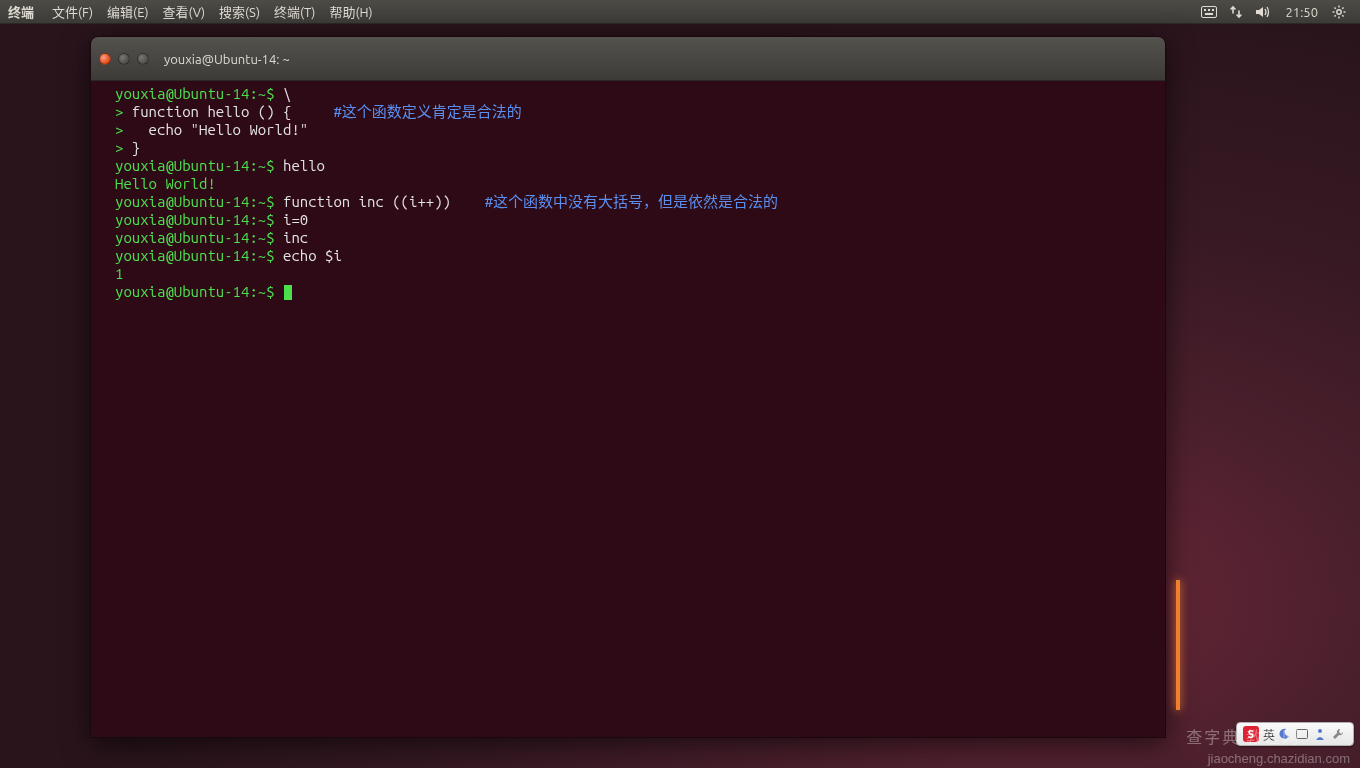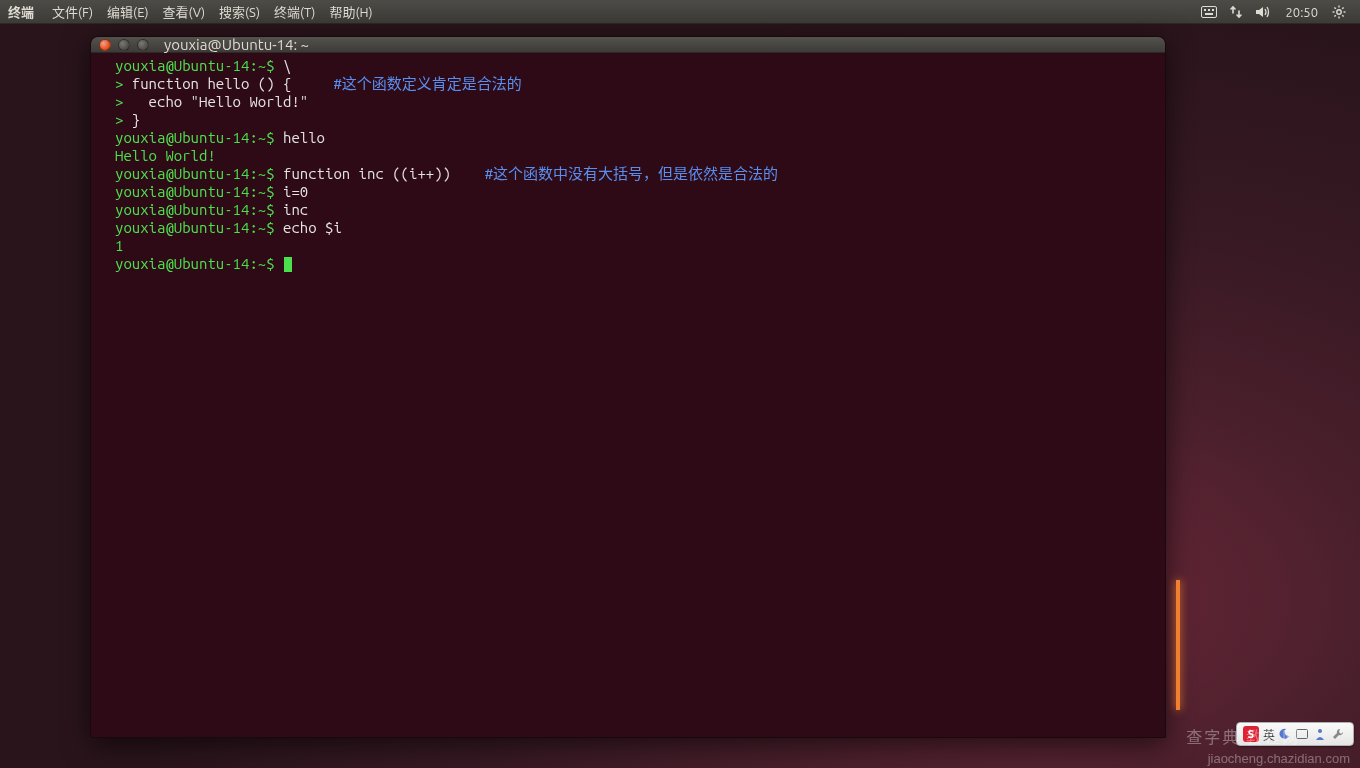--- a/index.html
+++ b/index.html
@@ -35,26 +35,26 @@
   top: 36px;
   width: 1076px;
   height: 702px;
   background: #2e0a17;
   border-radius: 8px 8px 0 0;
   box-shadow: 0 6px 28px rgba(0,0,0,0.6);
   overflow: hidden;
   border: 1px solid #1a0810;
 }
 .titlebar {
-  height: 16px;
+  height: 44px;
   background: linear-gradient(#54524d, #3c3b37);
   display: flex;
   align-items: center;
   padding: 0 8px;
-  font-size: 15px;
+  font-size: 13px;
   color: #dfdbd2;
   border-bottom: 1px solid #2a2925;
 }
 .win-btn {
   width: 12px; height: 12px; border-radius: 50%;
   margin-right: 7px;
   border: 1px solid rgba(0,0,0,0.4);
 }
 .win-close { background: radial-gradient(circle at 35% 35%, #f49f8f, #e95420 60%, #c33b0b); }
 .win-min, .win-max { background: radial-gradient(circle at 35% 35%, #7a7873, #54524d 60%, #403f3b); }
@@ -161,21 +161,21 @@
     <svg width="14" height="14" viewBox="0 0 14 14">
         <path d="M4 2 L4 8 M2 4 L4 2 L6 4 M10 12 L10 6 M8 10 L10 12 L12 10" stroke="#dfdbd2" stroke-width="1.6" fill="none" stroke-linecap="round"></path>
       </svg>
   </span>
   <span class="status-icon">
     <svg width="16" height="14" viewBox="0 0 16 14">
         <path d="M1 5 L4 5 L8 2 L8 12 L4 9 L1 9 Z" fill="#dfdbd2"></path>
         <path d="M10 4 Q12 7 10 10 M12 2 Q15 7 12 12" stroke="#dfdbd2" fill="none" stroke-width="1.3"></path>
       </svg>
   </span>
-  <span class="clock">20:50</span>
+  <span class="clock">21:50</span>
   <span class="status-icon">
     <svg width="14" height="14" viewBox="0 0 14 14">
         <circle cx="7" cy="7" r="2.2" fill="none" stroke="#dfdbd2" stroke-width="1.4"></circle>
         <g stroke="#dfdbd2" stroke-width="1.4">
           <line x1="7" y1="0.5" x2="7" y2="2.5"></line>
           <line x1="7" y1="11.5" x2="7" y2="13.5"></line>
           <line x1="0.5" y1="7" x2="2.5" y2="7"></line>
           <line x1="11.5" y1="7" x2="13.5" y2="7"></line>
           <line x1="2.4" y1="2.4" x2="3.8" y2="3.8"></line>
           <line x1="10.2" y1="10.2" x2="11.6" y2="11.6"></line>

